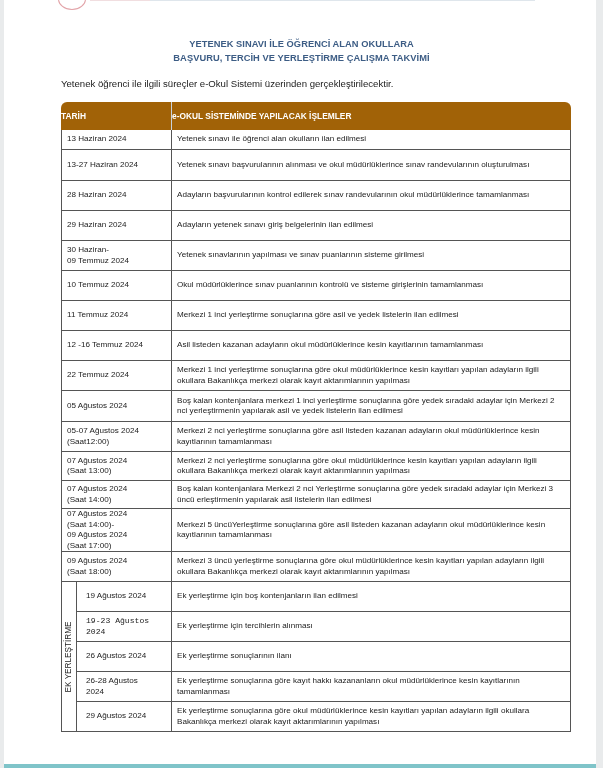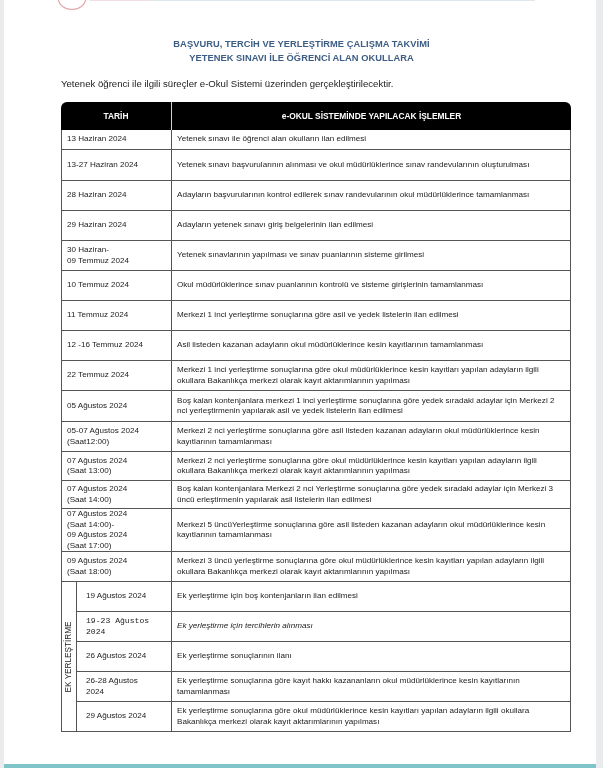--- a/index.html
+++ b/index.html
@@ -36,22 +36,22 @@
   }
   .intro {
     position:absolute; left:61px; top:78px; font-size:9.6px; color:#222;
   }
   table.sched {
     position:absolute; left:61px; top:102px; width:510px;
     border-collapse:separate; border-spacing:0;
     font-size:8.1px; color:#222; line-height:10.5px;
   }
   table.sched th {
-    background:#000000; color:#ffffff; font-weight:bold; font-size:8.4px;
-    height:28px; padding:0; text-align:center;margin-left:25px;
+    background:#a16207; color:#ffffff; font-weight:bold; font-size:8.4px;
+    height:28px; padding:0; text-align:left;margin-left:25px;
   }
   table.sched th.c-date { width:106px; border-top-left-radius:6px; border-right:1px solid #c9d2dc; }
   table.sched th.c-desc { border-top-right-radius:6px; }
   table.sched td {
     border-bottom:1.5px solid #555; padding:0 5px; vertical-align:middle;
   }
   table.sched td.d { border-left:1.5px solid #555; border-right:1.5px solid #555; }
   table.sched td.t { border-right:1.5px solid #555; }
   table.sched td.side {
     border-left:1.5px solid #555; border-right:1.5px solid #555; width:14px; padding:0;
@@ -66,22 +66,22 @@
 </style>
 </head>
 <body>
 
 <div class="page"></div>
 <div class="top-rule"></div>
 <div class="logo"></div>
 <div class="logo-line"></div>
 
 <div class="title">
+  <div>YETENEK SINAVI İLE ÖĞRENCİ ALAN OKULLARA</div>
   <div>BAŞVURU, TERCİH VE YERLEŞTİRME ÇALIŞMA TAKVİMİ</div>
-  <div>YETENEK SINAVI İLE ÖĞRENCİ ALAN OKULLARA</div>
 </div>
 
 <div class="intro">Yetenek öğrenci ile ilgili süreçler e-Okul Sistemi üzerinden gerçekleştirilecektir.</div>
 
 <table class="sched">
   <thead>
     <tr>
       <th class="c-date" colspan="2">TARİH</th>
       <th class="c-desc">e-OKUL SİSTEMİNDE YAPILACAK İŞLEMLER</th>
     </tr>
@@ -158,21 +158,21 @@
       <tr style="height: 30px;">
         <td class="side" rowspan="5">
           <span class="side-label">EK YERLEŞTİRME</span>
         </td>
         <td class="d2" style="width: 80px; padding-left: 9px;"><span style="white-space: pre-line;">19 Ağustos 2024</span></td>
         <td class="t"><span style="white-space: pre-line;">Ek yerleştirme için boş kontenjanların ilan edilmesi</span></td>
       </tr>
       <tr style="height: 30px;">
         <td class="d2" style="width: 80px; padding-left: 9px;"><span style="white-space: pre-line; font-family: Liberation Mono, monospace;">19-23 Ağustos
 2024</span></td>
-        <td class="t"><span style="white-space: pre-line; font-style: italic;">Ek yerleştirme için tercihlerin alınması</span></td>
+        <td class="t"><span style="white-space: pre-line;">Ek yerleştirme için tercihlerin alınması</span></td>
       </tr>
       <tr style="height: 30px;">
         <td class="d2" style="width: 80px; padding-left: 9px;"><span style="white-space: pre-line;">26 Ağustos 2024</span></td>
         <td class="t"><span style="white-space: pre-line;">Ek yerleştirme sonuçlarının ilanı</span></td>
       </tr>
       <tr style="height: 30px;">
         <td class="d2" style="width: 80px; padding-left: 9px;"><span style="white-space: pre-line;">26-28 Ağustos
 2024</span></td>
         <td class="t"><span style="white-space: pre-line;">Ek yerleştirme sonuçlarına göre kayıt hakkı kazananların okul müdürlüklerince kesin kayıtlarının tamamlanması</span></td>
       </tr>

